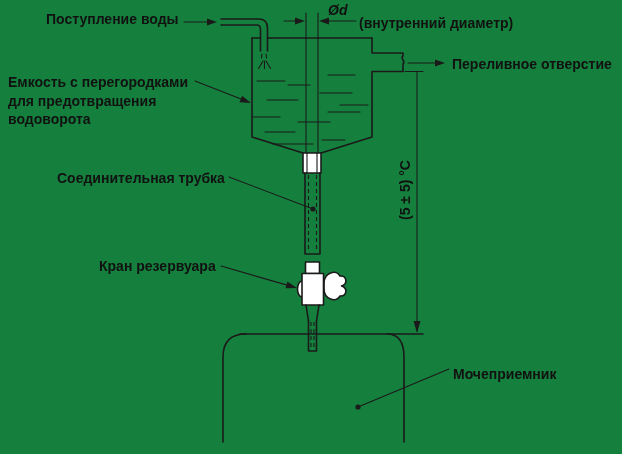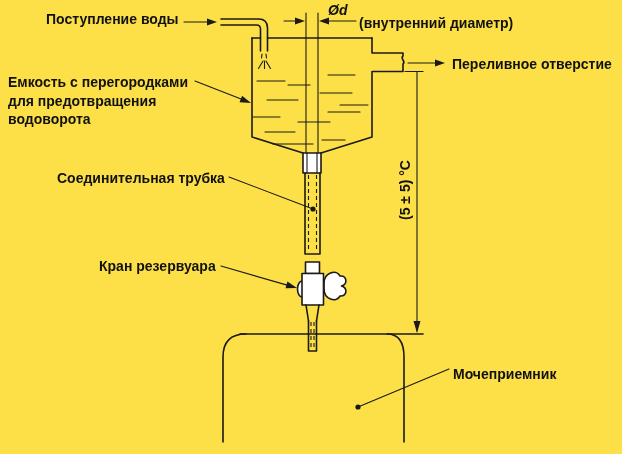--- a/index.html
+++ b/index.html
@@ -1,16 +1,16 @@
 <!DOCTYPE html>
 <html><head>
 <meta charset="utf-8">
 <style>
   html,body{margin:0;padding:0;background:#ffffff;}
-  .stage{position:relative;width:622px;height:454px;background:#fde047;overflow:hidden;}
+  .stage{position:relative;width:622px;height:454px;background:#15803d;overflow:hidden;}
   svg{display:block;}
   text{
     font-family:"Liberation Sans","DejaVu Sans",sans-serif;
     font-weight:bold;
     font-size:14px;
     fill:#111111;
   }
   .dim-sym{font-style:italic;}
   .outline{stroke:#1a1a1a;stroke-width:1.6;fill:none;stroke-linejoin:round;stroke-linecap:round;}
   .thin{stroke:#1a1a1a;stroke-width:1.1;fill:none;stroke-linecap:round;}

